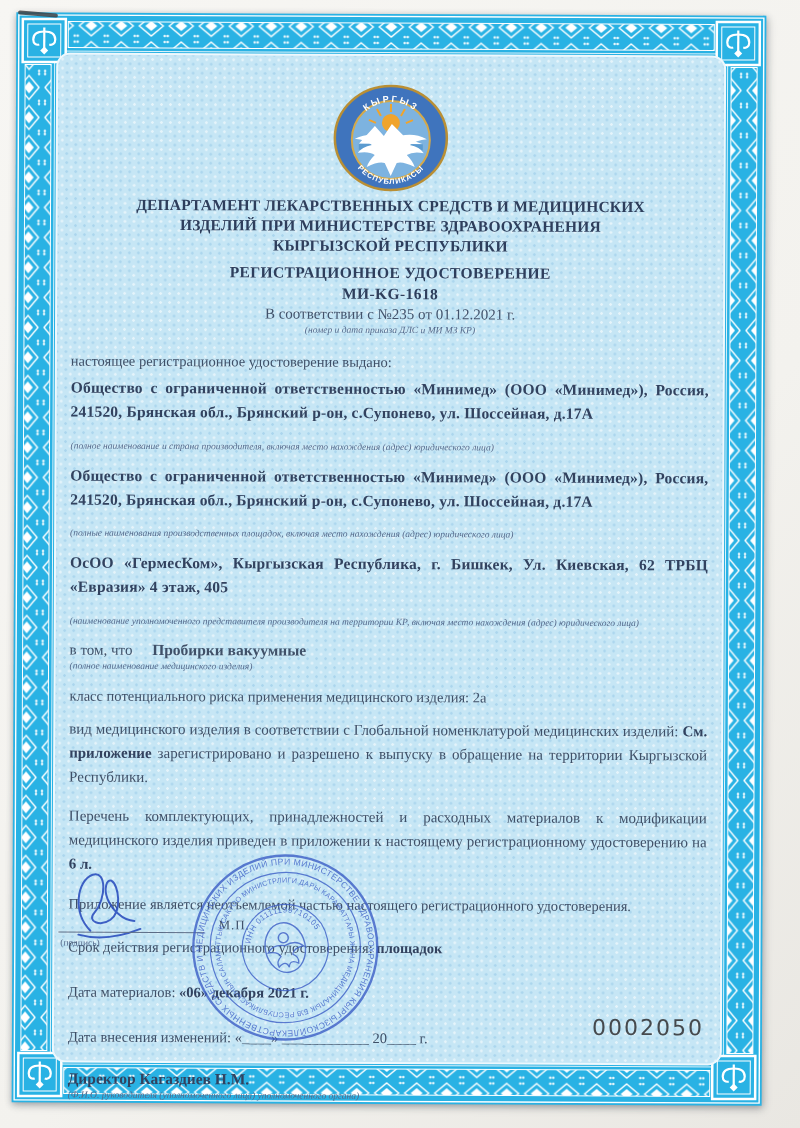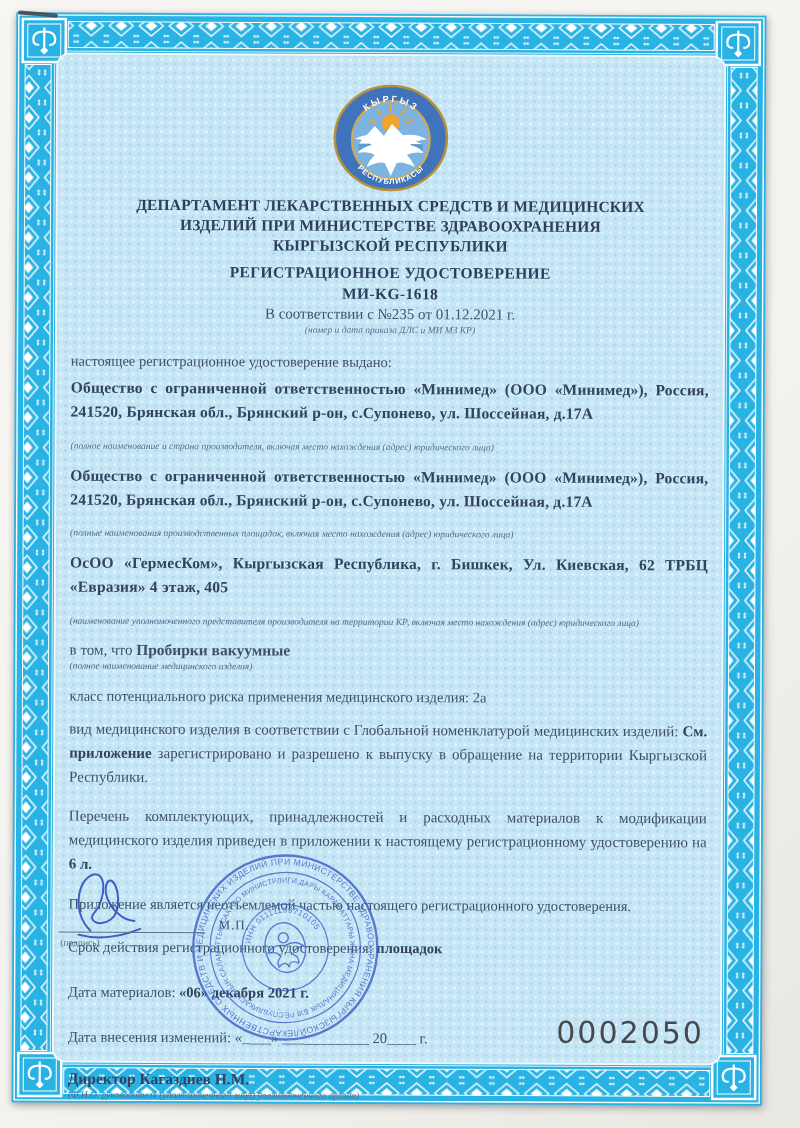--- a/index.html
+++ b/index.html
@@ -53,37 +53,37 @@
   .para-bold{
     font-weight:bold;font-size:15.5px;line-height:24px;color:#32425f;
     text-align:justify;margin-top:12px;letter-spacing:.2px;
   }
   .para{
     font-size:15px;line-height:24px;text-align:justify;margin-top:14px;
   }
   .para b, .line b{color:#32425f;}
   .issued{margin-top:16px;}
   .product-line{font-size:15px;margin-top:14px;}
-  .product-line b{font-size:15.5px;}
+  .product-line b{font-size:15.5px;margin-left:16px;}
   .mt14{margin-top:14px;}
   .mt18{margin-top:18px;}
   .mt22{margin-top:22px;}
   .director{font-weight:bold;font-size:15.5px;color:#32425f;margin-top:22px;}
   .sig-line{
     position:absolute;left:46px;top:919px;width:146px;
     border-bottom:1.5px solid #5b6c86;height:0;
   }
   .sig-note{position:absolute;left:48px;top:925px;font-size:9.5px;color:#54688a;}
   .mp{position:absolute;left:206px;top:904px;font-size:13px;color:#42526b;letter-spacing:1px;}
   .squiggle{position:absolute;left:48px;top:850px;}
   .stamp{position:absolute;left:175px;top:836px;opacity:.8;}
   .serial{
     position:absolute;right:58px;top:1000px;
     font-family:"DejaVu Sans","Liberation Sans",sans-serif;
-    font-size:30px;color:#45494d;letter-spacing:2px;
+    font-size:22px;color:#45494d;letter-spacing:2px;
   }
   .artifact{
     position:absolute;left:18px;top:12px;width:40px;height:3.5px;
     background:#3d4247;transform:rotate(5deg);border-radius:2px;opacity:.85;
   }
 </style>
 </head>
 <body>
 
 <div class="scan">

